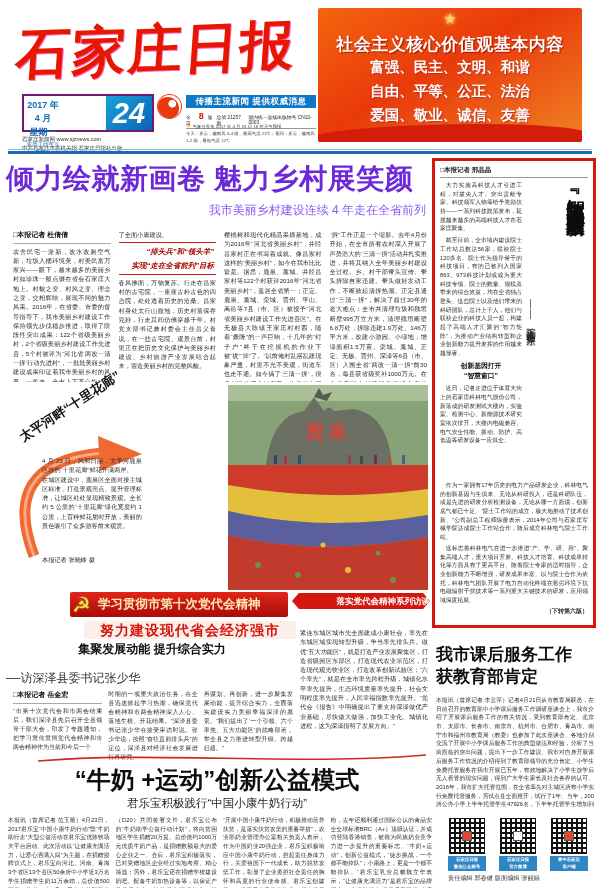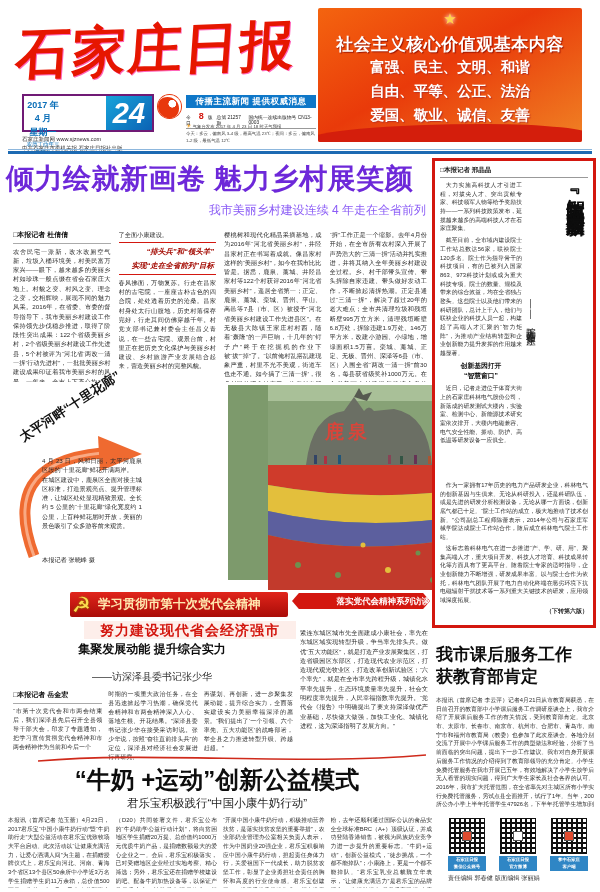--- a/index.html
+++ b/index.html
@@ -51,36 +51,36 @@
   .pull1{font-size:7.5px;font-weight:bold;}
   .pull2{font-size:7.5px;font-weight:bold;margin-top:2px;}
 
   
   .arrow-svg{left:4px;top:398px;}
   .photo-label{left:26px;top:428px;font-size:13px;font-weight:900;color:#101010;
     transform:rotate(-33deg);transform-origin:left bottom;white-space:nowrap;
     text-shadow:1px 1px 0 #fff,-1px -1px 0 #fff;}
   .photo-caption{left:42px;top:456px;width:100px;font-size:6.2px;}
   .photo-credit{left:42px;top:556px;width:100px;font-size:6.2px;color:#222;}
-  .photo{left:228px;top:385px;width:200px;height:195px;background:#7d9a6c;padding-left:40px;}
+  .photo{left:228px;top:385px;width:200px;height:195px;background:#7d9a6c;}
   .photo-rock-text{position:absolute;left:0;top:34px;width:100%;text-align:center;color:#d8453a;
     font-family:"DejaVu Serif",serif;font-size:19px;font-weight:bold;letter-spacing:4px;}
 
   
   .party-banner{left:70px;top:592px;width:218px;height:25px;background:linear-gradient(#e1251b,#a90c08);
     color:#ffe9b0;font-weight:bold;font-size:12.5px;line-height:25px;padding-left:28px;box-sizing:border-box;
     border-radius:2px;}
   .party-emblem{left:72px;top:592px;font-size:21px;color:#ffd94e;line-height:25px;text-shadow:0 0 2px #7a0;}
   .party-sub{left:84px;top:621px;width:212px;height:18px;background:#fdeeea;color:#d3170f;font-weight:900;
     font-size:14px;text-align:center;line-height:18px;letter-spacing:1px;}
   .series-tag{left:292px;top:593px;width:138px;height:16px;background:#d3170f;color:#fff;font-size:8.5px;
     font-weight:bold;line-height:16px;text-align:right;
     clip-path:polygon(0 50%,5% 0,95% 0,100% 50%,95% 100%,5% 100%);}
   .int-headline{left:6px;top:641px;width:292px;text-align:center;font-size:12px;font-weight:900;color:#0d0d0d;}
-  .int-sub{left:6px;top:670px;width:292px;text-align:center;font-size:10px;color:#333;}
+  .int-sub{left:6px;top:670px;width:292px;font-size:12px;color:#333;font-family:Liberation Mono, monospace;}
   .int-cols{left:13px;top:690px;width:280px;height:72px;display:flex;gap:6px;}
   .int-col{flex:1;font-size:6px;}
   .int-right{left:300px;top:628px;width:128px;height:134px;font-size:6.2px;}
   .swoosh{left:36px;top:750px;}
 
   
   .milk-headline{left:0;top:764px;width:434px;text-align:center;font-size:24px;font-weight:900;color:#0d0d0d;}
   .milk-sub{left:0;top:796px;width:434px;text-align:center;font-size:11.5px;color:#222;}
   .milk-cols{left:8px;top:816px;width:424px;height:72px;display:flex;gap:6px;}
   .milk-col{flex:1;font-size:5.8px;}

